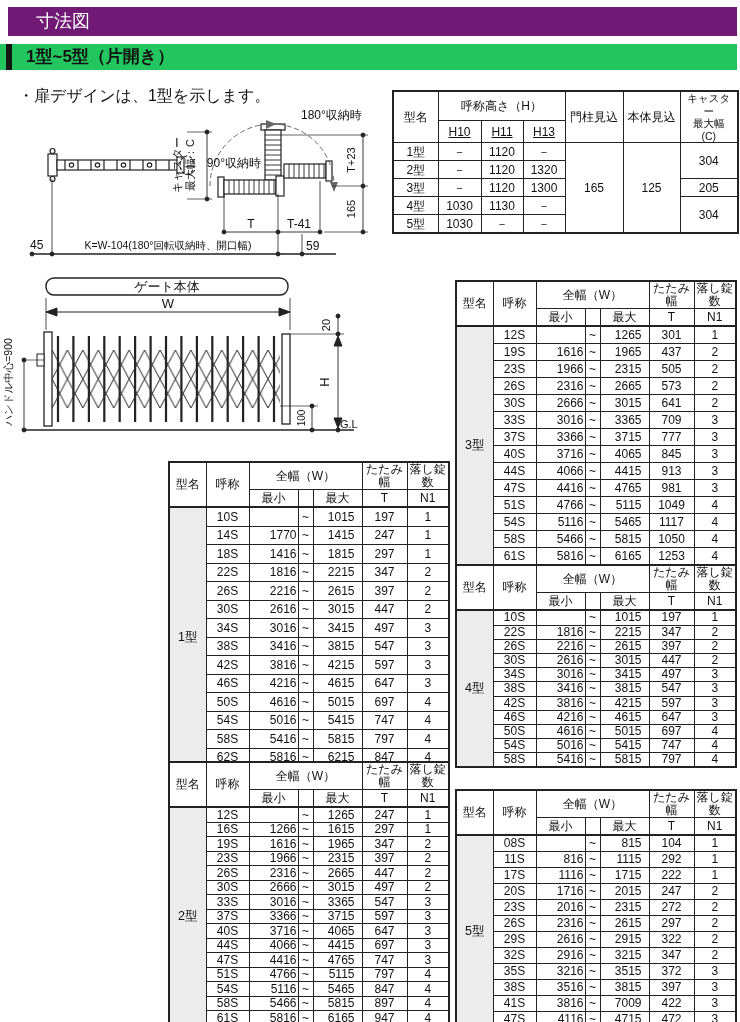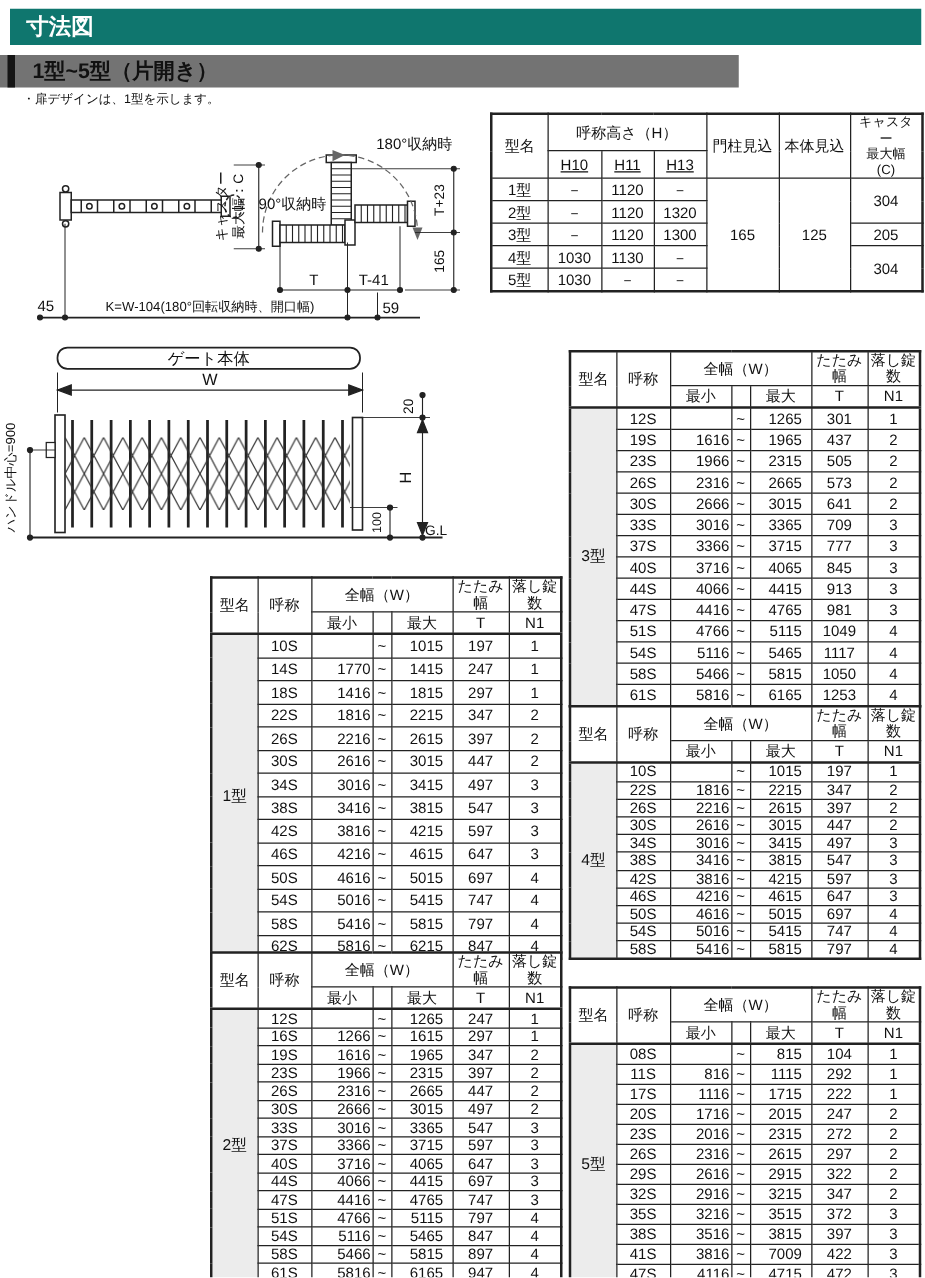--- a/index.html
+++ b/index.html
@@ -1,24 +1,24 @@
 <!DOCTYPE html>
 <html><head>
 <meta charset="utf-8">
 <style>
   html,body{margin:0;padding:0;background:#fff;}
   .page{position:relative;width:740px;height:1022px;background:#fff;overflow:hidden;
         font-family:"Liberation Sans","DejaVu Sans",sans-serif;color:#111;}
   
-  .title-bar{position:absolute;left:8px;top:7px;width:729px;height:29px;background:#0f766e;
-             color:#fff;font-weight:bold;font-size:18px;line-height:29px;padding-left:13px;box-sizing:border-box;}
-  .section-bar{position:absolute;left:0;top:44px;width:591px;height:26px;background:#737373;}
+  .title-bar{position:absolute;left:8px;top:7px;width:729px;height:29px;background:#701a75;
+             color:#fff;font-weight:normal;font-size:18px;line-height:29px;padding-left:28px;box-sizing:border-box;}
+  .section-bar{position:absolute;left:0;top:44px;width:737px;height:26px;background:#22c55e;}
   .section-accent{position:absolute;left:6px;top:0;width:6px;height:26px;background:#151515;}
   .section-title{position:absolute;left:26px;top:0;font-size:17px;font-weight:bold;line-height:26px;color:#111;}
-  .note{position:absolute;left:18px;top:72px;font-size:10px;}
+  .note{position:absolute;left:18px;top:86px;font-size:16px;}
 
   
   .spec-table{position:absolute;left:392px;top:90px;border-collapse:collapse;table-layout:fixed;
               font-size:12px;border:2px solid #222;background:#fff;}
   .spec-table th,.spec-table td{border:1px solid #222;text-align:center;font-weight:normal;padding:0 2px;line-height:1.2;}
   .spec-table thead tr:first-child th{height:20px;}
   .spec-table thead tr:last-child th{height:15px;text-decoration:underline;}
   .spec-table tbody td,.spec-table tbody th{height:17px;font-weight:normal;}
   .caster-hdr{font-size:10.5px;line-height:1.12;}
   .caster-hdr span{display:block;}

